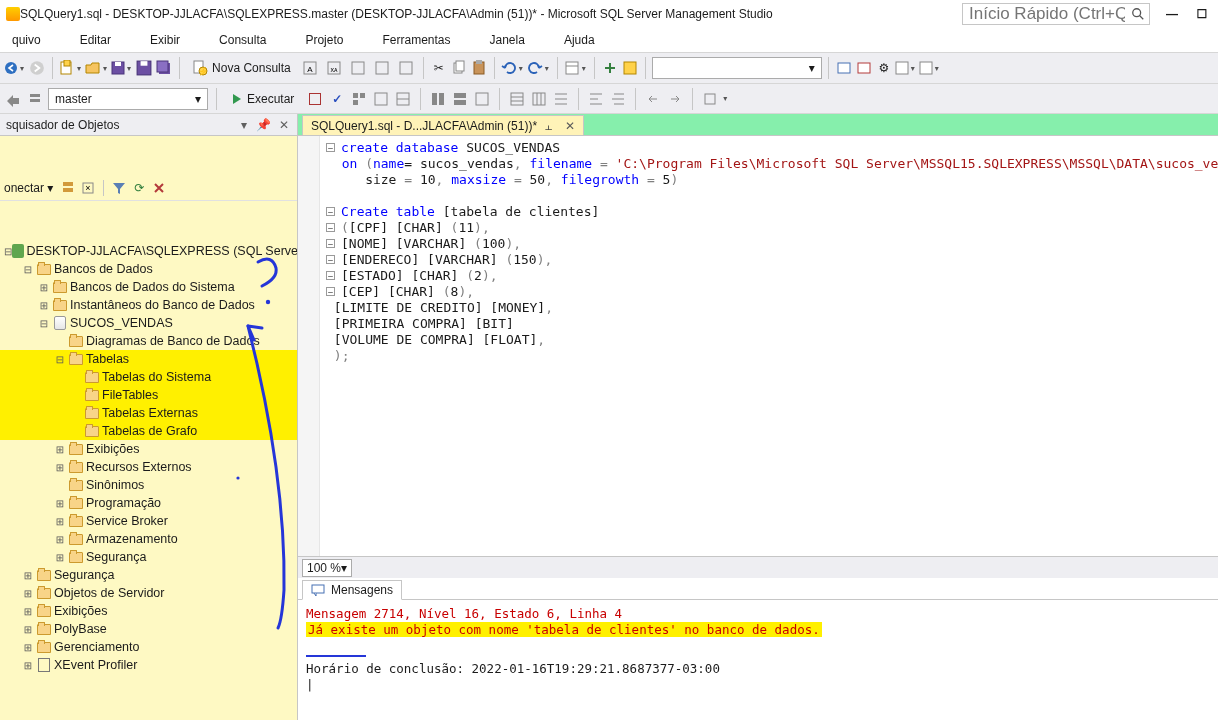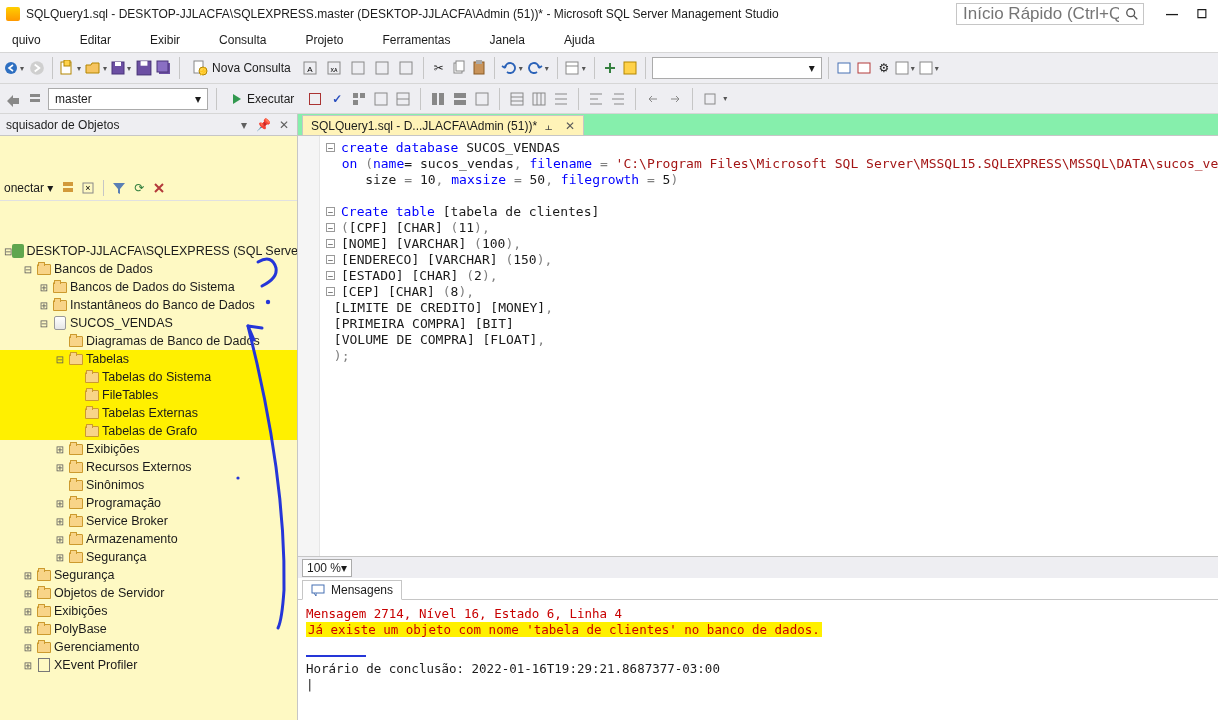--- a/index.html
+++ b/index.html
@@ -13,21 +13,20 @@
     width: 1218px;
     height: 720px;
   }
   .titlebar {
     height: 28px;
     display: flex;
     align-items: center;
     padding: 0 6px;
     background: #fff;
     border-bottom: none;
-    gap: 6px;
   }
   .title-icon {
     width: 14px; height: 14px;
     background: linear-gradient(#ffcf00,#ff9800);
     border-radius: 2px;
   }
   .titlebar .title { flex: 0 0 auto; font-size: 12px; }
   .titlebar .spacer { flex: 1; }
   .quick-launch {
     display: flex; align-items: center; gap: 4px;

